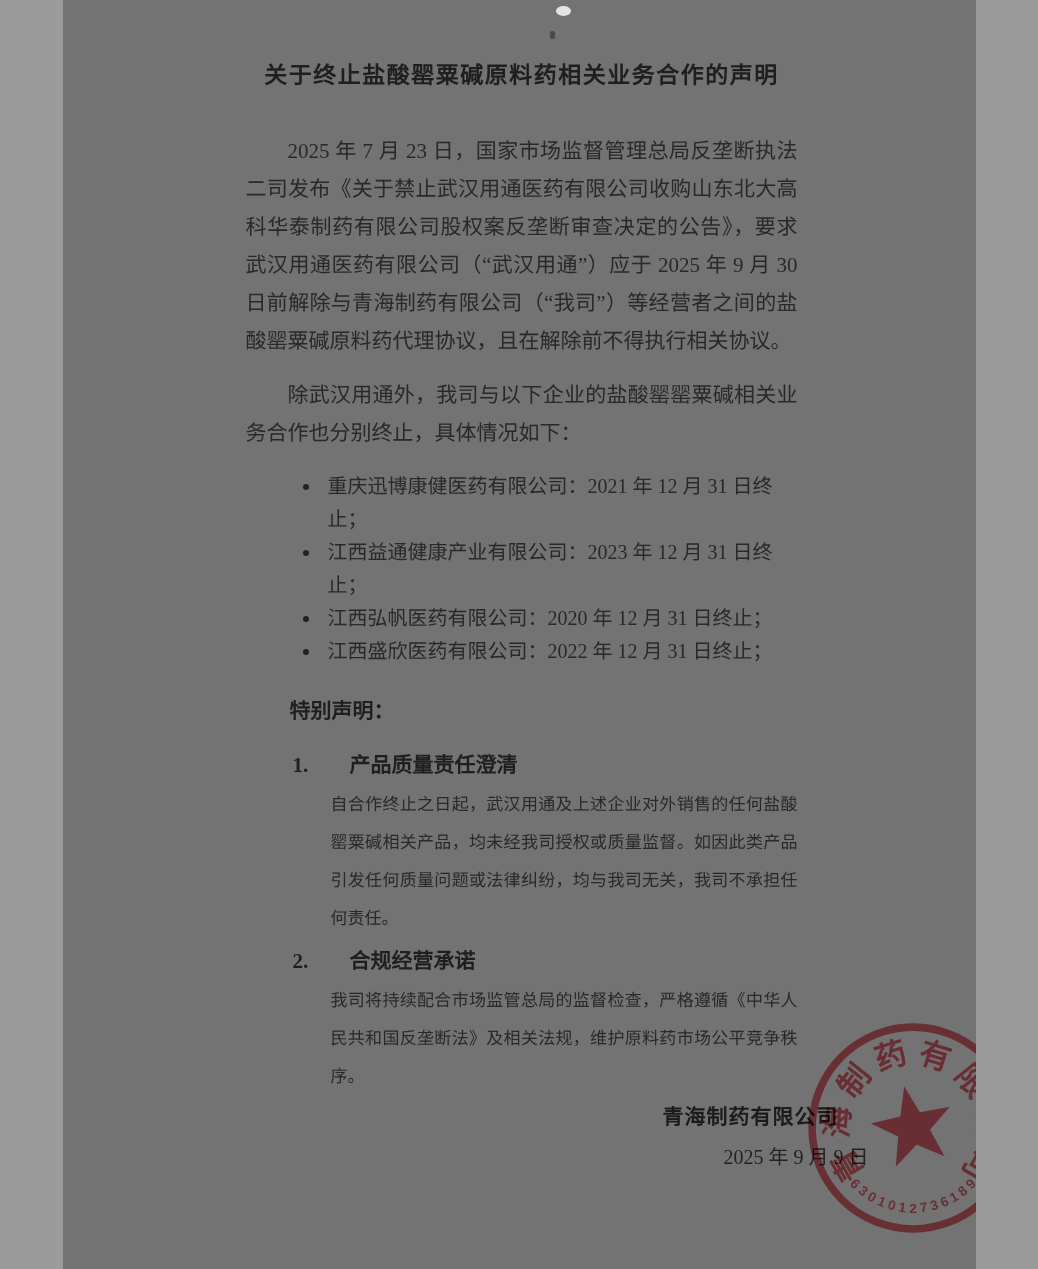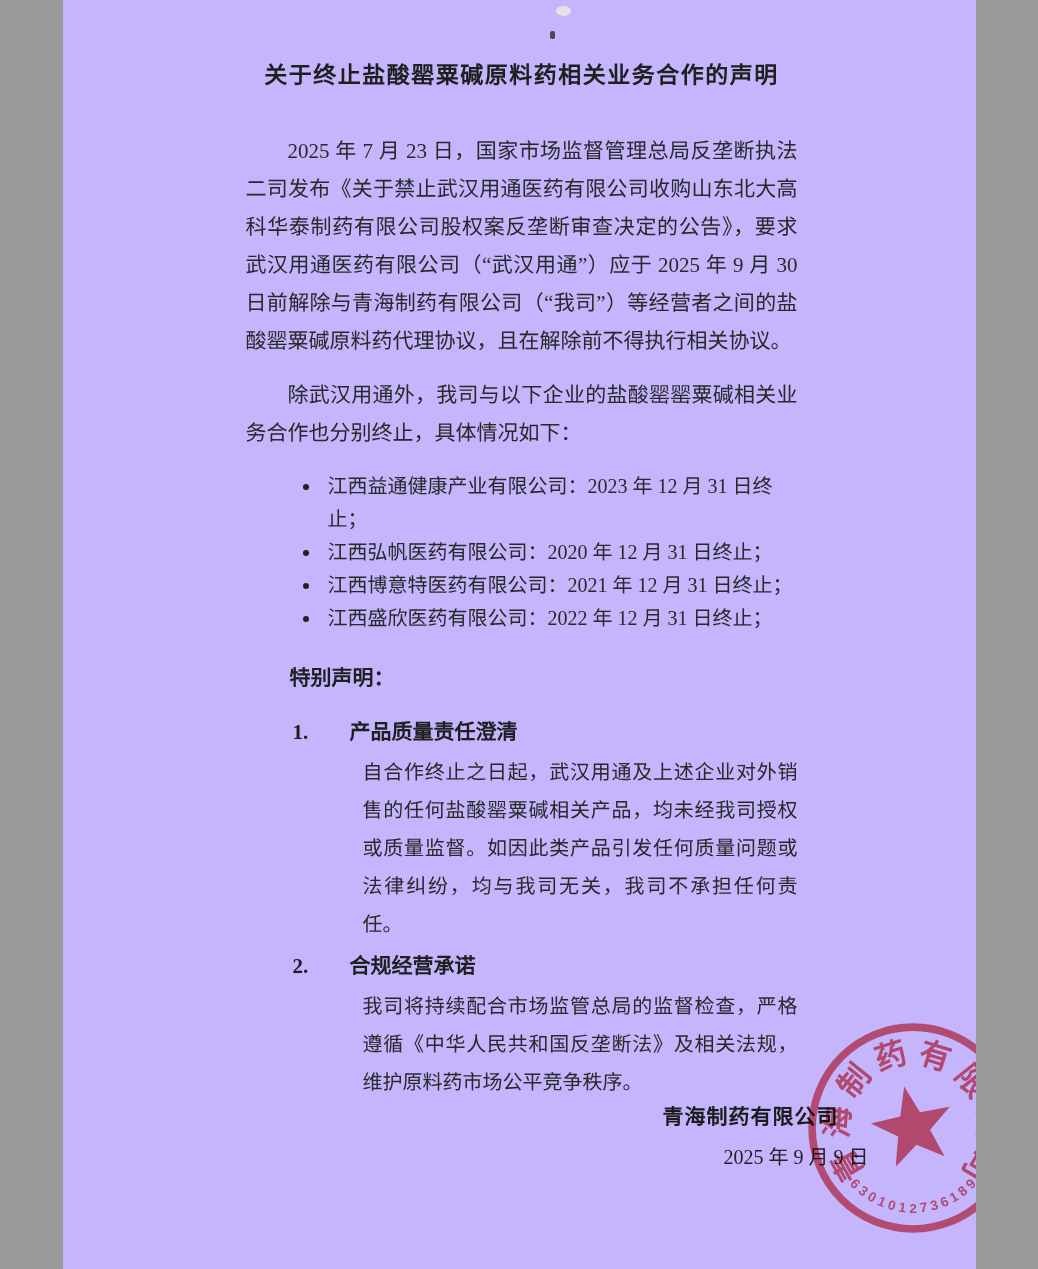--- a/index.html
+++ b/index.html
@@ -1,20 +1,20 @@
 <!DOCTYPE html>
 <html lang="zh-CN"><head>
 <meta charset="utf-8">
 <style>
   html,body{margin:0;padding:0;background:#9b9b9b;}
   .page{
     position:relative;
     width:913px;height:1269px;
     margin:0 auto;
-    background:#c4b5fd;
+    background:#737373;
     font-family:"Liberation Serif","DejaVu Serif",serif;
     color:#262626;
     overflow:hidden;
     box-sizing:border-box;
   }
   .content{padding:0 178px 0 183px;}
 
   h1.doc-title{
     margin:0;padding-top:56px;
     font-family:"Liberation Sans","DejaVu Sans",sans-serif;
@@ -60,22 +60,22 @@
     display:flex;align-items:baseline;
     font-family:"Liberation Sans","DejaVu Sans",sans-serif;
     font-size:21px;font-weight:bold;color:#1f1f1f;
     line-height:34px;
   }
   .sp-item .head .num{
     margin-left:47px;width:57px;flex:0 0 auto;
     font-family:"Liberation Serif","DejaVu Serif",serif;
   }
   .sp-item .body{
-    margin:4px 0 0 117px;
-    font-size:20px;line-height:38px;
+    margin:4px 0 0 85px;
+    font-size:17px;line-height:38px;
     text-align:justify;color:#292929;
   }
   .sp-item.second{margin-top:6px;}
 
   .sig-company{
     position:absolute;top:1100px;right:137px;z-index:2;
     font-size:21px;font-weight:bold;color:#1c1c1c;letter-spacing:1px;
   }
   .sig-date{
     position:absolute;top:1141px;right:107px;z-index:2;
@@ -100,23 +100,23 @@
   <div class="speck faint"></div>
   <div class="speck dark"></div>
 
   <div class="content">
     <h1 class="doc-title">关于终止盐酸罂粟碱原料药相关业务合作的声明</h1>
 
     <p class="para first">2025 年 7 月 23 日，国家市场监督管理总局反垄断执法二司发布《关于禁止武汉用通医药有限公司收购山东北大高科华泰制药有限公司股权案反垄断审查决定的公告》，要求武汉用通医药有限公司（“武汉用通”）应于 2025 年 9 月 30 日前解除与青海制药有限公司（“我司”）等经营者之间的盐酸罂粟碱原料药代理协议，且在解除前不得执行相关协议。</p>
     <p class="para">除武汉用通外，我司与以下企业的盐酸罂罂粟碱相关业务合作也分别终止，具体情况如下：</p>
 
     <ul class="term-list">
+      <li>重庆迅博康健医药有限公司：2021 年 12 月 31 日终止；</li>
       <li>江西益通健康产业有限公司：2023 年 12 月 31 日终止；</li>
       <li>江西弘帆医药有限公司：2020 年 12 月 31 日终止；</li>
-      <li>江西博意特医药有限公司：2021 年 12 月 31 日终止；</li>
       <li>江西盛欣医药有限公司：2022 年 12 月 31 日终止；</li>
     </ul>
 
     <div class="special-heading">特别声明：</div>
 
     <div class="sp-item">
       <div class="head">
         <span class="num">1.</span>
         <span class="ttl">产品质量责任澄清</span>
       </div>

